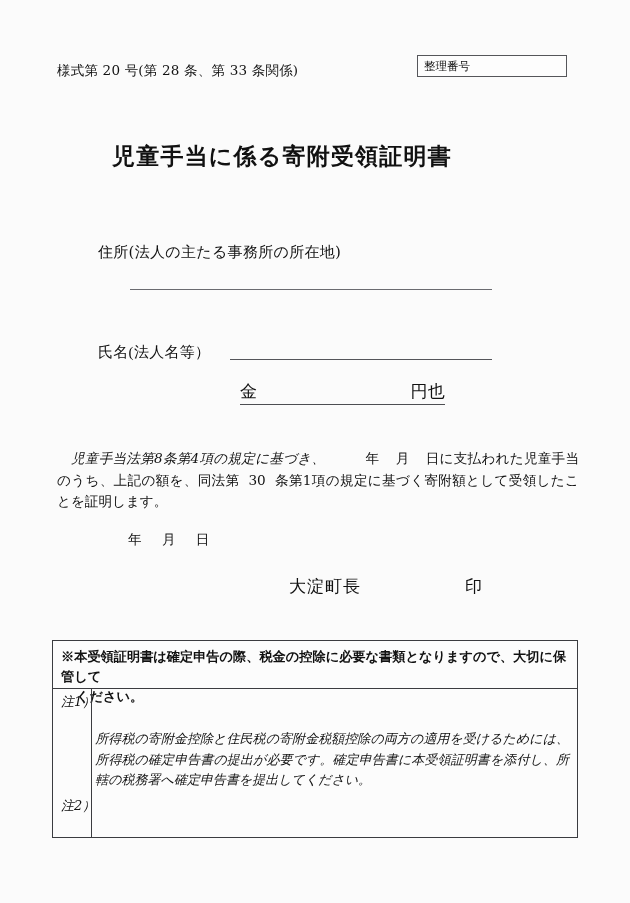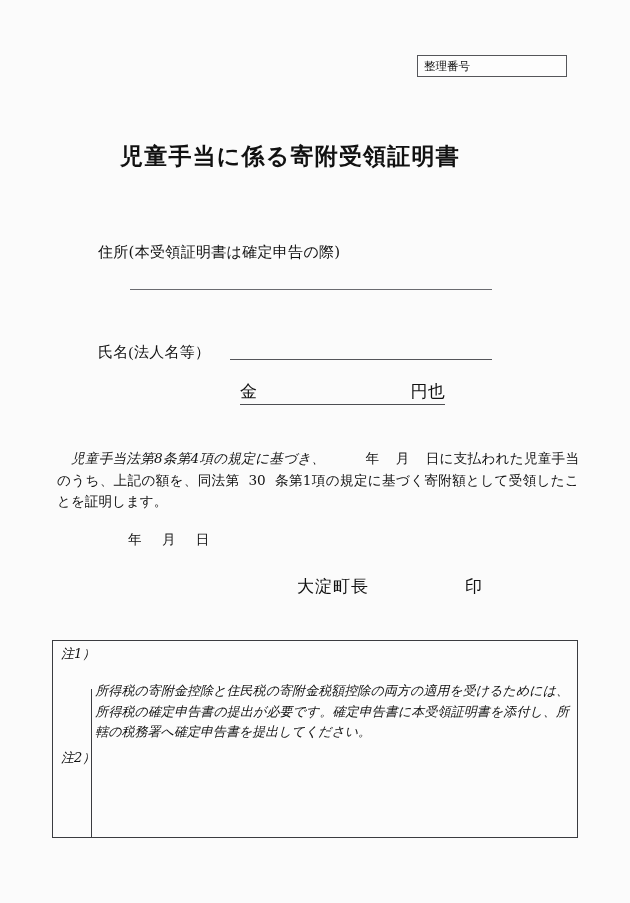--- a/index.html
+++ b/index.html
@@ -54,21 +54,20 @@
   
   .doc-title {
     position: absolute;
     left: 0;
     top: 141px;
     width: 564px;
     text-align: center;
     font-size: 23px;
     font-weight: bold;
     letter-spacing: 1.2px;
-    margin-left: 8px;
   }
 
   
   .addr-label {
     position: absolute;
     left: 98px;
     top: 243px;
     font-size: 15px;
     letter-spacing: 0.3px;
     white-space: nowrap;
@@ -137,21 +136,21 @@
     left: 128px;
     top: 531px;
     font-size: 13.6px;
     letter-spacing: 0.3px;
     white-space: nowrap;
   }
   .date-line .gap { display: inline-block; width: 20px; }
 
   .signer {
     position: absolute;
-    left: 297px;
+    left: 289px;
     top: 575px;
     font-size: 17px;
     letter-spacing: 1px;
     white-space: nowrap;
   }
   .seal {
     position: absolute;
     left: 465px;
     top: 575px;
     font-size: 17px;
@@ -209,28 +208,29 @@
     width: 0;
     height: 149px;
     border-left: 1.2px solid #3b3c40;
   }
 </style>
 </head>
 <body>
 
 <div class="page">
 
+  <div class="form-no">様式第 20 号(第 28 条、第 33 条関係)</div>
 
   <div class="refbox">
     <div class="refbox-label">整理番号</div>
   </div>
 
   <div class="doc-title">児童手当に係る寄附受領証明書</div>
 
-  <div class="addr-label">住所(本受領証明書は確定申告の際)</div>
+  <div class="addr-label">住所(法人の主たる事務所の所在地)</div>
   <div class="addr-rule"></div>
 
   <div class="name-label">氏名(法人名等）</div>
   <div class="name-rule"></div>
 
   <div class="amount-row">
     <span>金</span>
     <span>円也</span>
   </div>
 
@@ -239,20 +239,24 @@
   </div>
 
   <div class="date-line">
     <span>年</span><span class="gap"></span><span>月</span><span class="gap"></span><span>日</span>
   </div>
 
   <div class="signer">大淀町長</div>
   <div class="seal">印</div>
 
   <div class="notes-box">
+    <div class="notes-head">
+      <span>※本受領証明書は確定申告の際、税金の控除に必要な書類となりますので、大切に保管して</span>
+      <span class="cont">ください。</span>
+    </div>
     <div class="note-divider"></div>
 
     <div class="note-row">
       <div class="note-label">注1）</div>
       <div class="note-text">所得税の寄附金控除と住民税の寄附金税額控除の両方の適用を受けるためには、所得税の確定申告書の提出が必要です。確定申告書に本受領証明書を添付し、所轄の税務署へ確定申告書を提出してください。</div>
     </div>
 
     <div class="note-row">
       <div class="note-label">注2）</div>
     </div>

